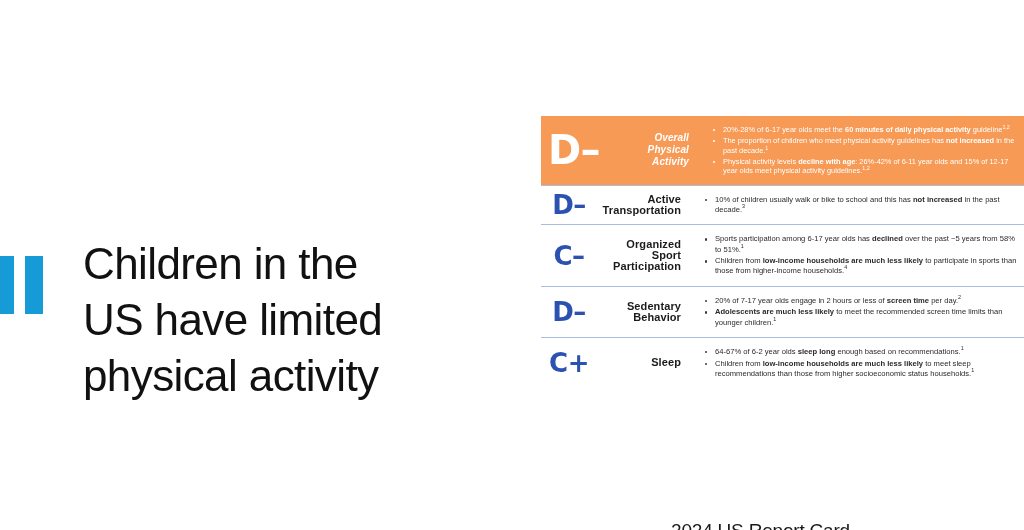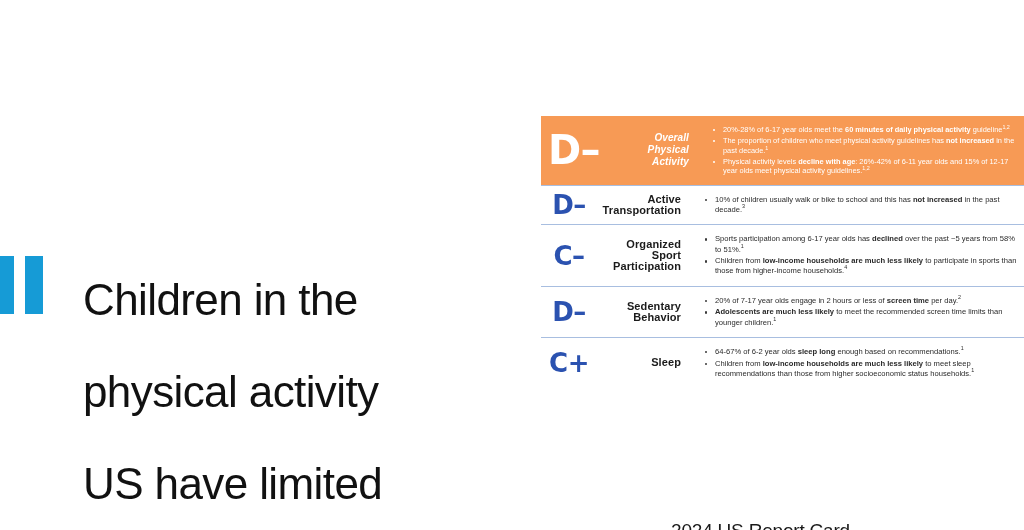--- a/index.html
+++ b/index.html
@@ -52,21 +52,20 @@
     width: 400px;
     font-size: 44px;
     line-height: 56px;
     font-weight: 400;
     letter-spacing: -0.6px;
     color: #111111;
   }
   .headline .line {
     display: block;
     white-space: nowrap;
-    margin-top: 36px;
   }
 
   
   .divider {
     position: absolute;
     left: 497px;
     top: 0;
     width: 1px;
     height: 530px;
     background: #ececed;
@@ -194,22 +193,22 @@
 
 <div class="slide">
 
   <div class="left-pane">
     <div class="accent-bars">
       <div class="accent-bar first"></div>
       <div class="accent-bar"></div>
     </div>
     <div class="headline" id="headline">
         <span class="line">Children in the</span>
+        <span class="line">US have limited</span>
         <span class="line">physical activity</span>
-        <span class="line">US have limited</span>
       </div>
   </div>
 
   <div class="divider"></div>
 
   <div class="right-pane">
     <div class="report-card" id="report-card">
         <div class="grade-row header">
           <div class="grade-cell">D–</div>
           <div class="label-cell">

